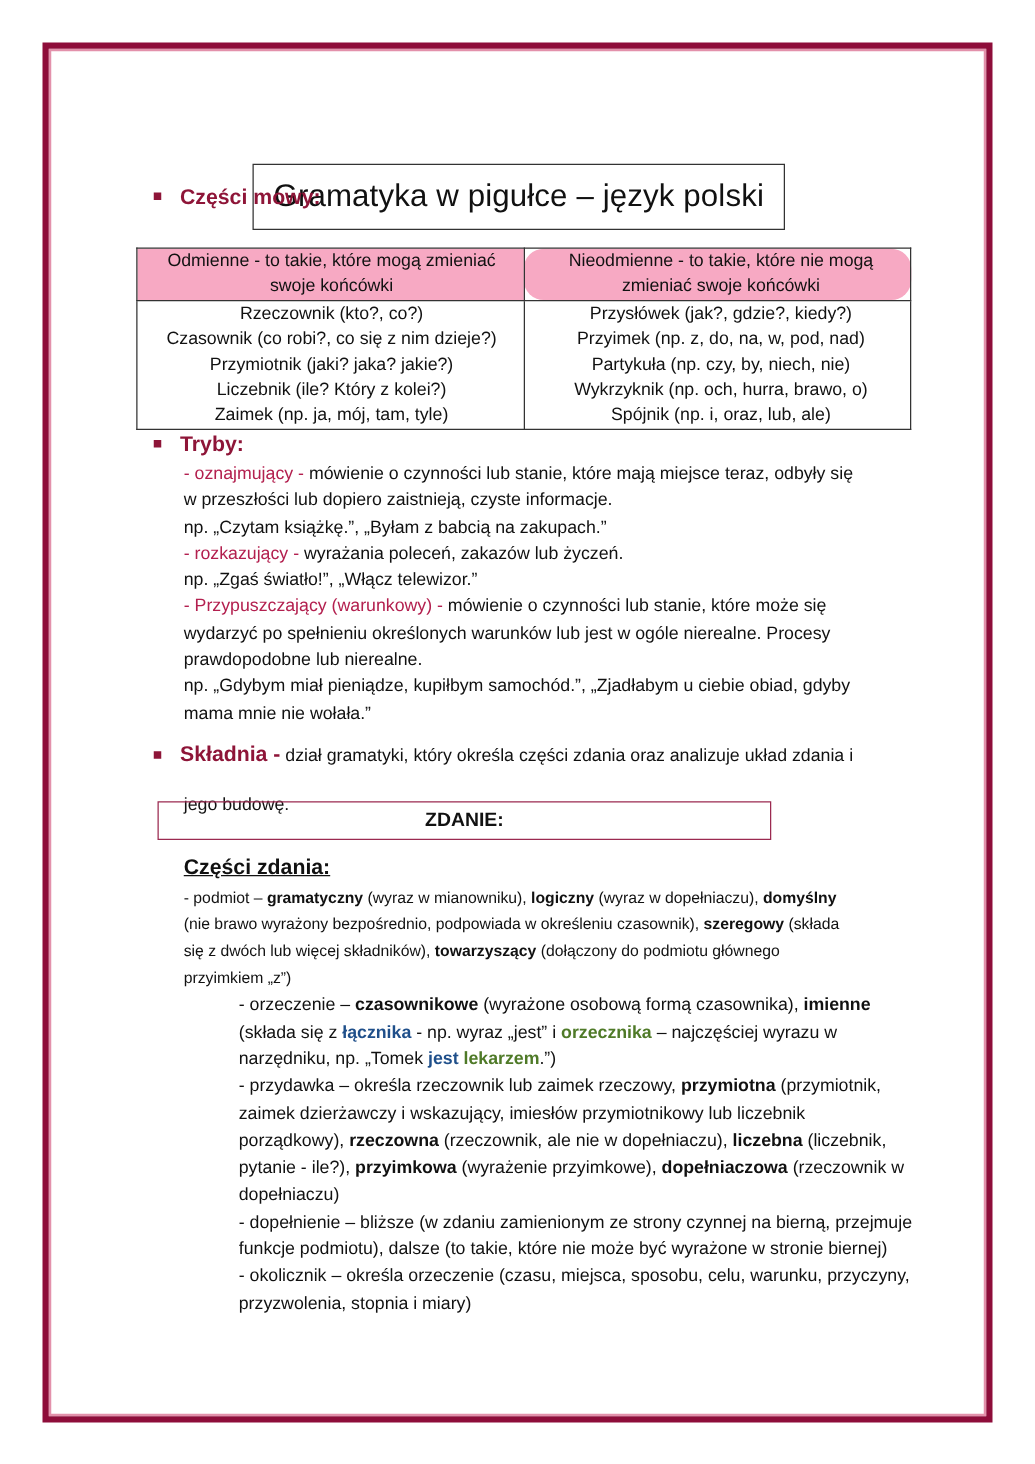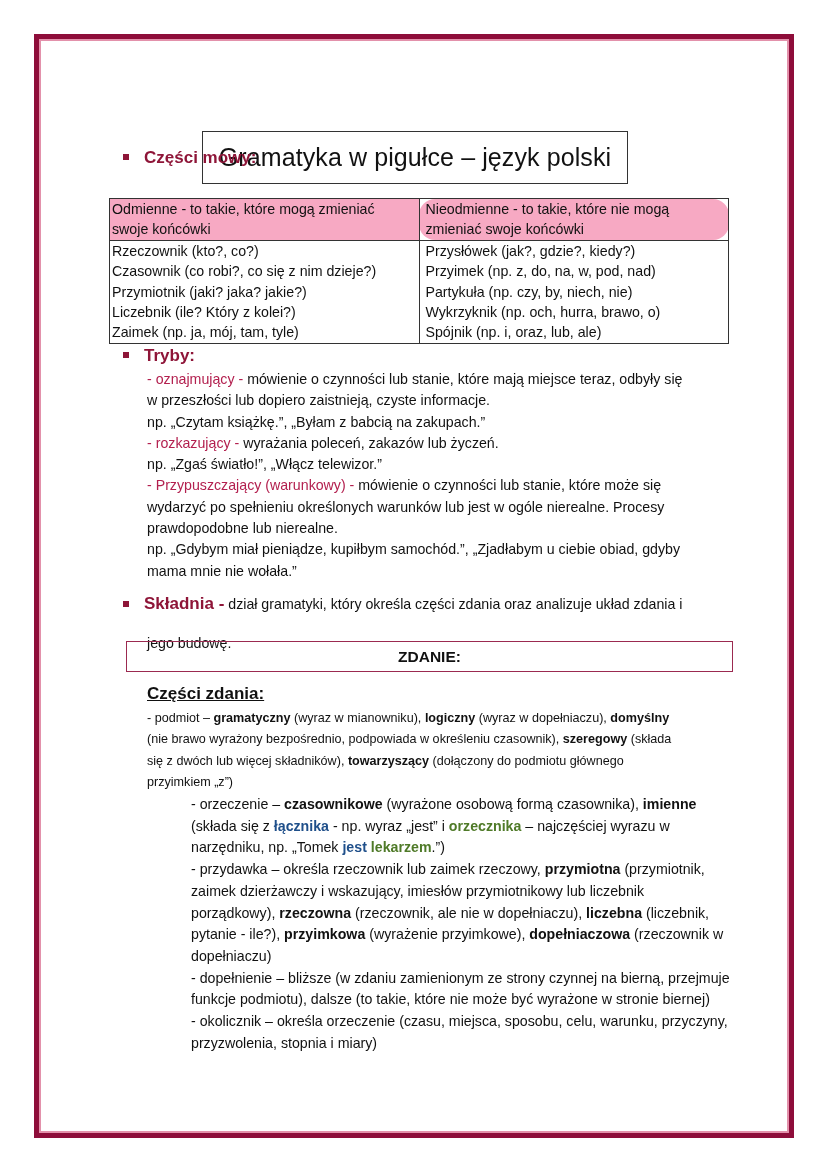--- a/index.html
+++ b/index.html
@@ -27,21 +27,21 @@
       display: inline-block; width: 6px; height: 6px; background: #8e1538;
       margin-right: 15px; position: relative; top: -1px;
     }
     .h-czesci { left: 123px; top: 148px; font-size: 17px; }
     .tbl {
       position: absolute; left: 109px; top: 198px; width: 620px;
       border-collapse: collapse; font-size: 14.2px; color: #111;
     }
     .tbl td {
       border-left: 1.3px solid #333; border-right: 1.3px solid #333;
-      vertical-align: top; padding: 0 0 0 2px; width: 50%; line-height: 20px;
+      vertical-align: top; padding: 0 0 0 2px; width: 50%; line-height: 20px; text-align: center;
     }
     .tbl tr.hdr td {
       background: #f7a9c3; border: 1.3px solid #333; line-height: 19.5px;
       height: 40px; padding-top: 0;
     }
     .tbl tr.last td { border-bottom: 1.3px solid #333; }
     .tbl td.right { padding-left: 6px; border-radius: 16px; }
     .cell-line { display: block; line-height: 20.4px; white-space: nowrap; }
     .h-tryby { left: 123px; top: 346px; font-size: 17px; }
     .block {
@@ -50,21 +50,21 @@
     }
     .mode-label { color: #b3204f; }
     .skladnia {
       position: absolute; left: 123px; top: 592px; width: 620px;
       font-size: 14.2px; line-height: 23px; color: #111;
     }
     .skladnia .sq { margin-right: 15px; top: -2px; }
     .skladnia-term { font-weight: bold; color: #8e1538; font-size: 17px; }
     .skladnia-line2 { padding-left: 24px; display: block; margin-top: 16px; }
     .zdanie-box {
-      position: absolute; left: 126px; top: 641px; width: 607px; height: 31px;
+      position: absolute; left: 126px; top: 641px; width: 491px; height: 31px;
       box-sizing: border-box; border: 1.5px solid #9b2a50;
       display: flex; align-items: center; justify-content: center;
       font-weight: bold; font-size: 15.5px; color: #111;
     }
     .czesci-zdania {
       position: absolute; left: 147px; top: 684px; font-size: 17px; font-weight: bold; color: #111; text-decoration: underline;
     }
     .podmiot {
       position: absolute; left: 147px; top: 708px; width: 600px;
       font-size: 12.6px; line-height: 21.3px; color: #111;

